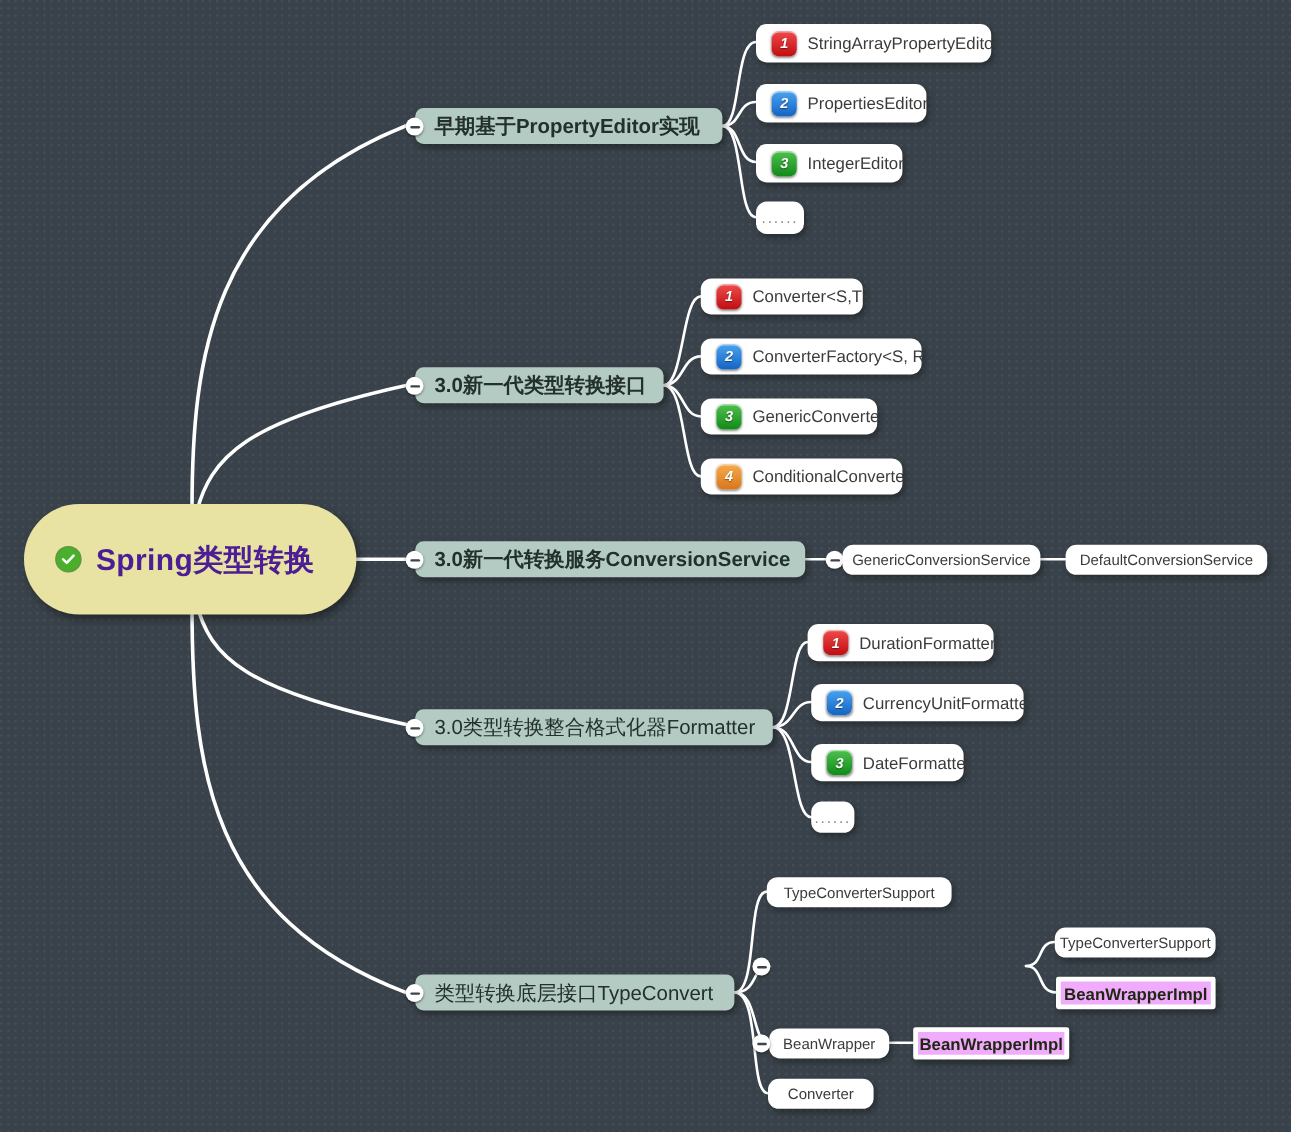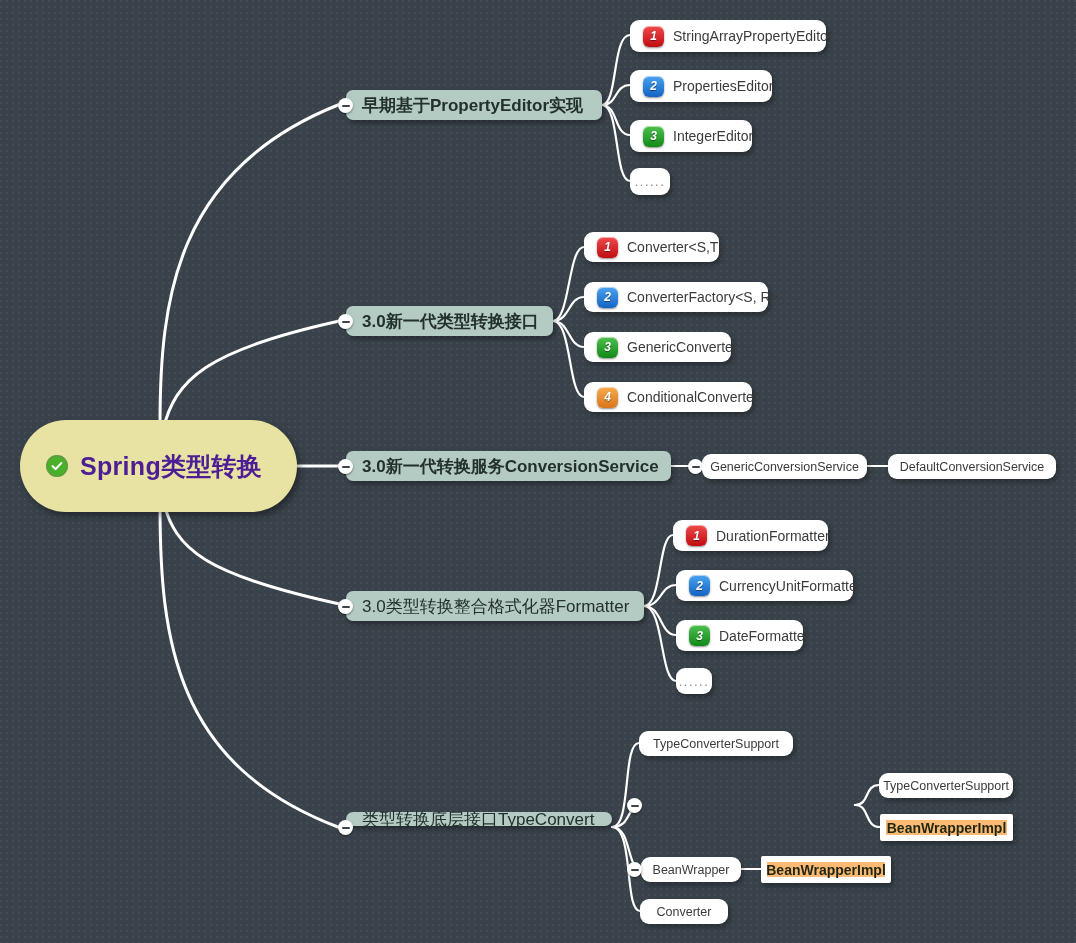--- a/index.html
+++ b/index.html
@@ -61,22 +61,22 @@
     text-shadow:0 1px 1px rgba(0,0,0,.45);
     box-shadow:0 1px 2px rgba(0,0,0,.45), inset 0 1px 0 rgba(255,255,255,.55);
   }
   .badge.c1{background:linear-gradient(#ef4b4b,#c00d12);}
   .badge.c2{background:linear-gradient(#4aa3ee,#1464c4);}
   .badge.c3{background:linear-gradient(#4fc04f,#118a18);}
   .badge.c4{background:linear-gradient(#f6ab4e,#d9761a);}
 
   
   .olive{
-    background:#fdba74;color:#1f2611;font-weight:bold;
-    border:6px solid #ffffff;
+    background:#f0abfc;color:#1f2611;font-weight:bold;
+    border:4px solid #ffffff;
     font-size:14px;padding:0 12px;border-radius:2px;
     box-shadow:2px 3px 5px rgba(0,0,0,0.35);
   }
 
   .dots{letter-spacing:1.5px;color:#8a8a8a;font-size:13px;}
 
   
   .toggle{
     position:absolute;width:15px;height:15px;border-radius:50%;
     background:#ffffff;box-shadow:0 1px 2px rgba(0,0,0,.5);
@@ -217,21 +217,21 @@
     <span>CurrencyUnitFormatter</span>
   </div>
   <div class="node leaf" style="left:676px;top:620px;width:127px;height:31px;">
     <span class="badge c3">3</span>
     <span>DateFormatter</span>
   </div>
   <div class="node leaf" style="left:676px;top:668px;width:36px;height:26px;justify-content:center;">
     <span class="dots">......</span>
   </div>
 
-  <div class="node branch" style="left:346px;top:812px;width:266px;height:14px;">
+  <div class="node branch" style="left:346px;top:812px;width:266px;height:30px;">
     <span>类型转换底层接口TypeConvert</span>
   </div>
   <div class="toggle" style="left:338px;top:820px;">
       <i></i>
     </div>
 
   <div class="node leaf small" style="left:639px;top:731px;width:154px;height:25px;justify-content:center;">
     <span>TypeConverterSupport</span>
   </div>
 

